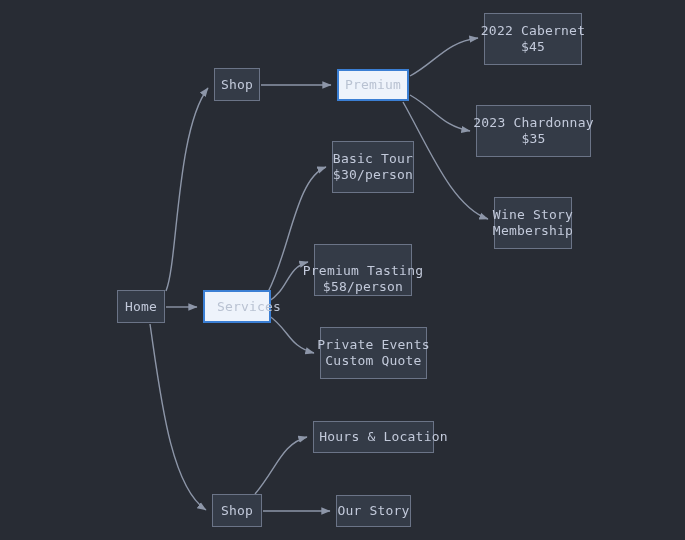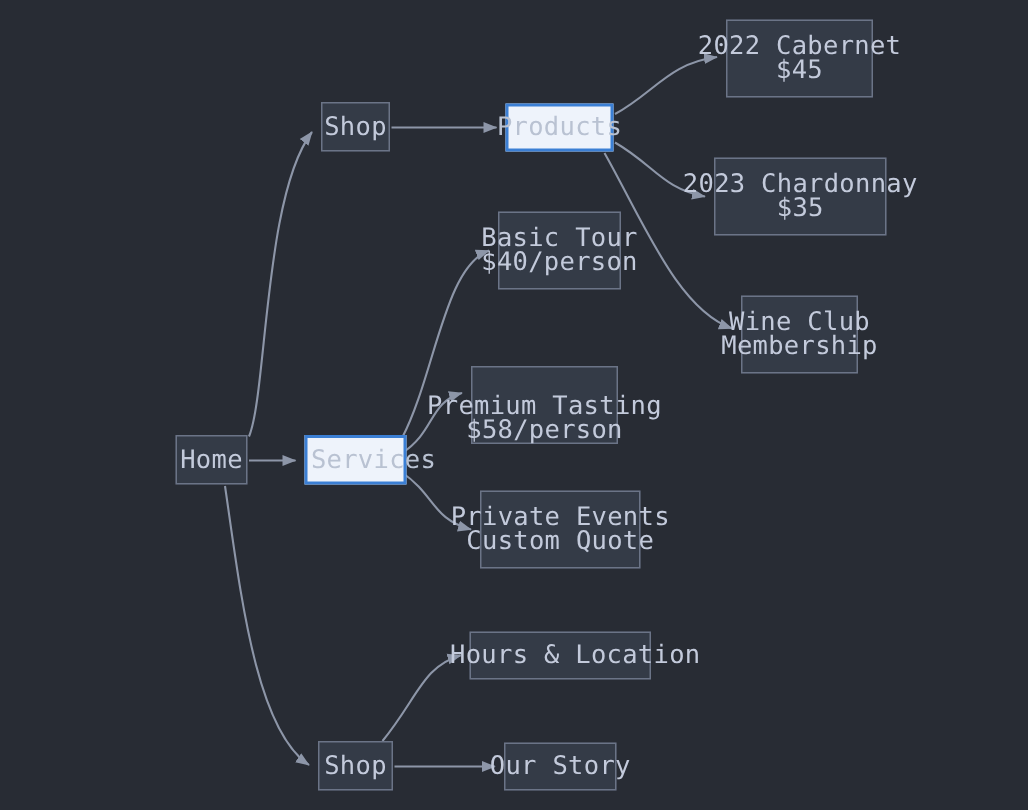--- a/index.html
+++ b/index.html
@@ -26,21 +26,21 @@
   .node {
     position: absolute;
     box-sizing: border-box;
     display: flex;
     flex-direction: column;
     align-items: center;
     justify-content: center;
     border: 1px solid #6b7487;
     background: #343b47;
     color: #c3cadb;
-    font-size: 17px;
+    font-size: 13px;
     line-height: 16px;
     letter-spacing: 0.2px;
     text-align: center;
     white-space: pre;
   }
   .node .line2 { display: block; }
   .node.highlight {
     background: #eef3fb;
     border: 2px solid #3b7fd4;
     color: #b9c2d2;
@@ -71,24 +71,24 @@
         <path d="M 255,494 C 278,466 282,444 307,437" fill="none" stroke="#8d96a8" stroke-width="1.4" marker-end="url(#arrowhead)"></path>
         <path d="M 263,511 L 330,511" fill="none" stroke="#8d96a8" stroke-width="1.4" marker-end="url(#arrowhead)"></path>
       </g>
   </svg>
 
   <div id="node-layer">
       <div class="node" style="left: 117px; top: 290px; width: 48px; height: 33px; justify-content: center;"><span>Home</span></div>
       <div class="node" style="left: 214px; top: 68px; width: 46px; height: 33px;"><span>Shop</span></div>
       <div class="node highlight" style="left: 203px; top: 290px; width: 68px; height: 33px; padding-left: 24px;"><span>Services</span></div>
       <div class="node" style="left: 212px; top: 494px; width: 50px; height: 33px;"><span>Shop</span></div>
-      <div class="node highlight" style="left: 337px; top: 69px; width: 72px; height: 32px;"><span>Products</span></div>
+      <div class="node highlight" style="left: 337px; top: 69px; width: 72px; height: 32px;"><span>Premium</span></div>
       <div class="node" style="left: 484px; top: 13px; width: 98px; height: 52px;"><span>2022 Cabernet</span><span class="line2">$45</span></div>
       <div class="node" style="left: 476px; top: 105px; width: 115px; height: 52px;"><span>2023 Chardonnay</span><span class="line2">$35</span></div>
-      <div class="node" style="left: 494px; top: 197px; width: 78px; height: 52px;"><span>Wine Club</span><span class="line2">Membership</span></div>
-      <div class="node" style="left: 332px; top: 141px; width: 82px; height: 52px;"><span>Basic Tour</span><span class="line2">$40/person</span></div>
+      <div class="node" style="left: 494px; top: 197px; width: 78px; height: 52px;"><span>Wine Story</span><span class="line2">Membership</span></div>
+      <div class="node" style="left: 332px; top: 141px; width: 82px; height: 52px;"><span>Basic Tour</span><span class="line2">$30/person</span></div>
       <div class="node" style="left: 314px; top: 244px; width: 98px; height: 52px; justify-content: flex-end;"><span>Premium Tasting</span><span class="line2">$58/person</span></div>
       <div class="node" style="left: 320px; top: 327px; width: 107px; height: 52px;"><span>Private Events</span><span class="line2">Custom Quote</span></div>
       <div class="node" style="left: 313px; top: 421px; width: 121px; height: 32px; padding-left: 20px;"><span>Hours &amp; Location</span></div>
       <div class="node" style="left: 336px; top: 495px; width: 75px; height: 32px;"><span>Our Story</span></div>
     </div>
 
 </div>
 
 </body></html>

